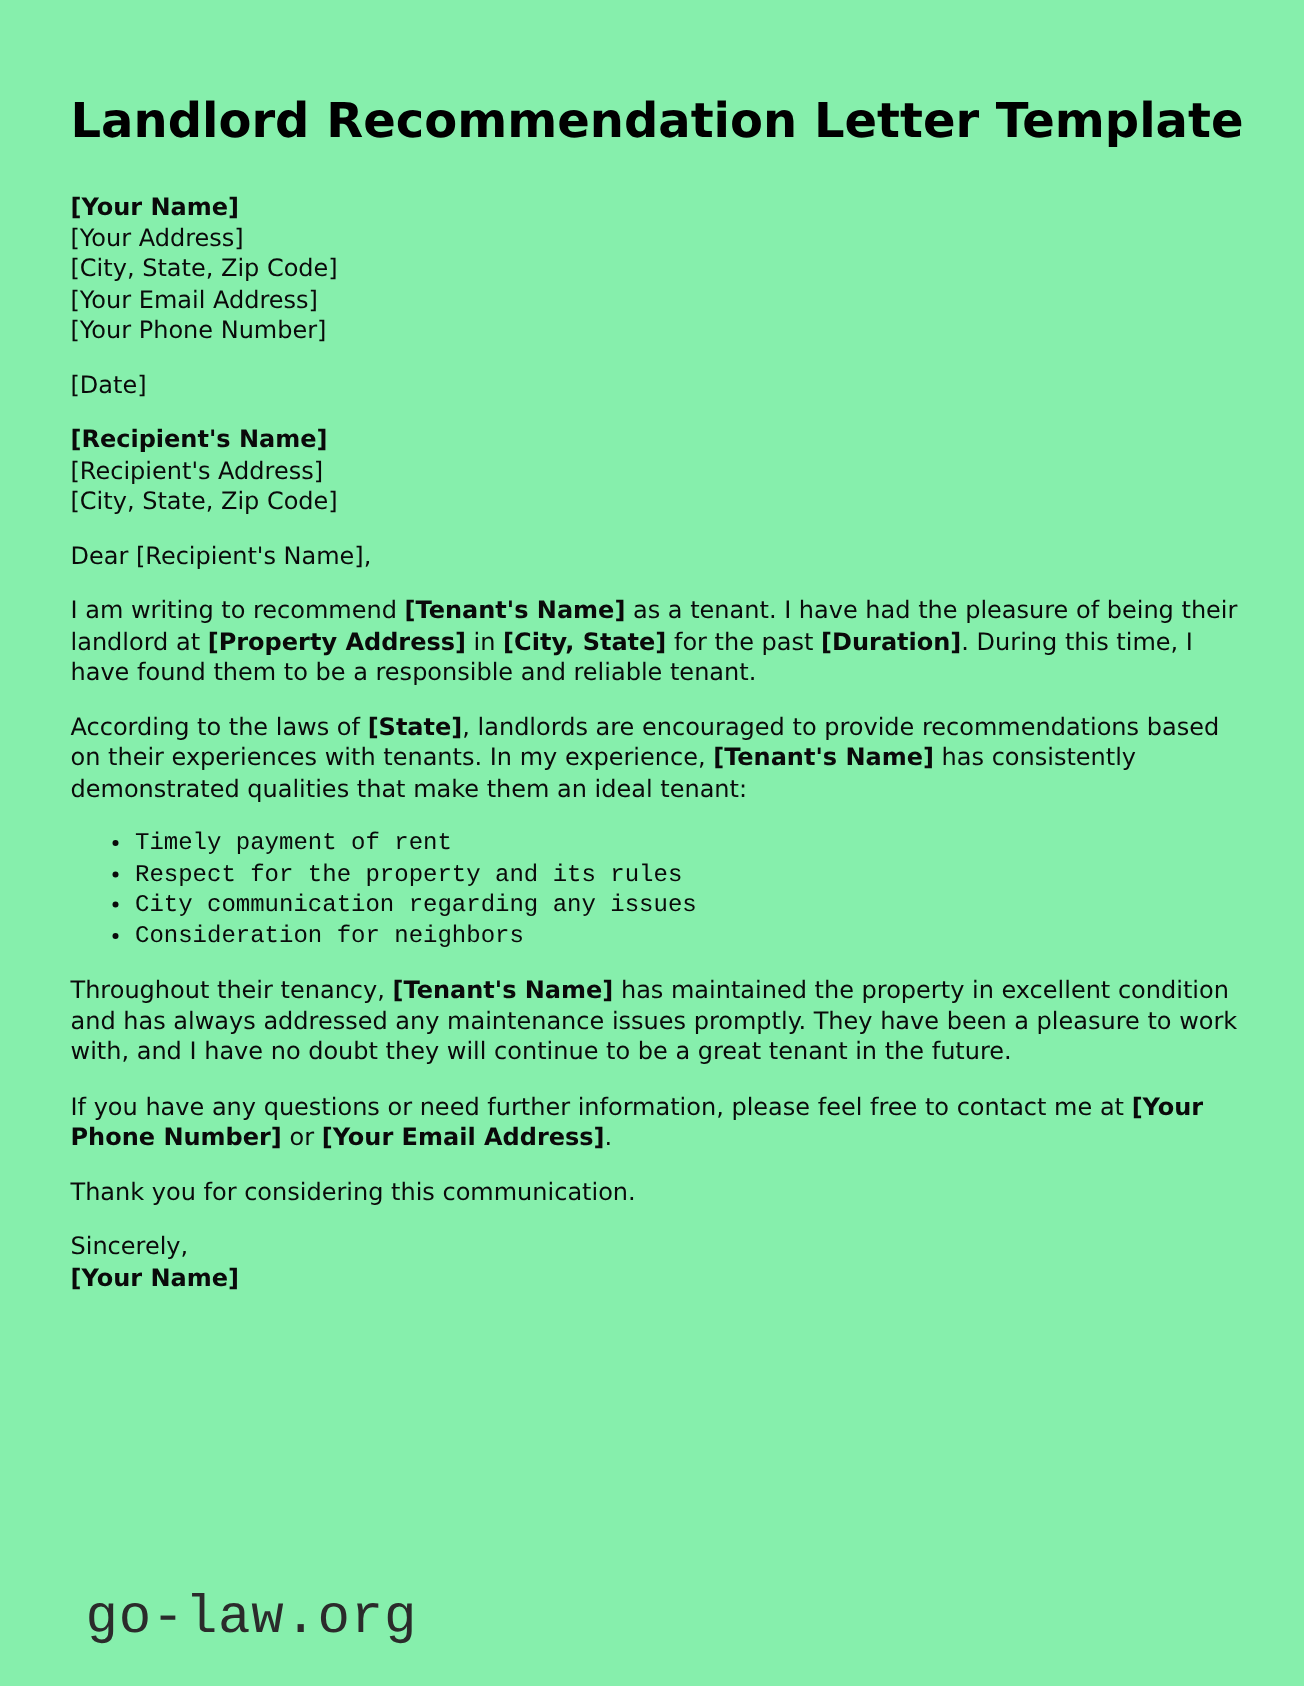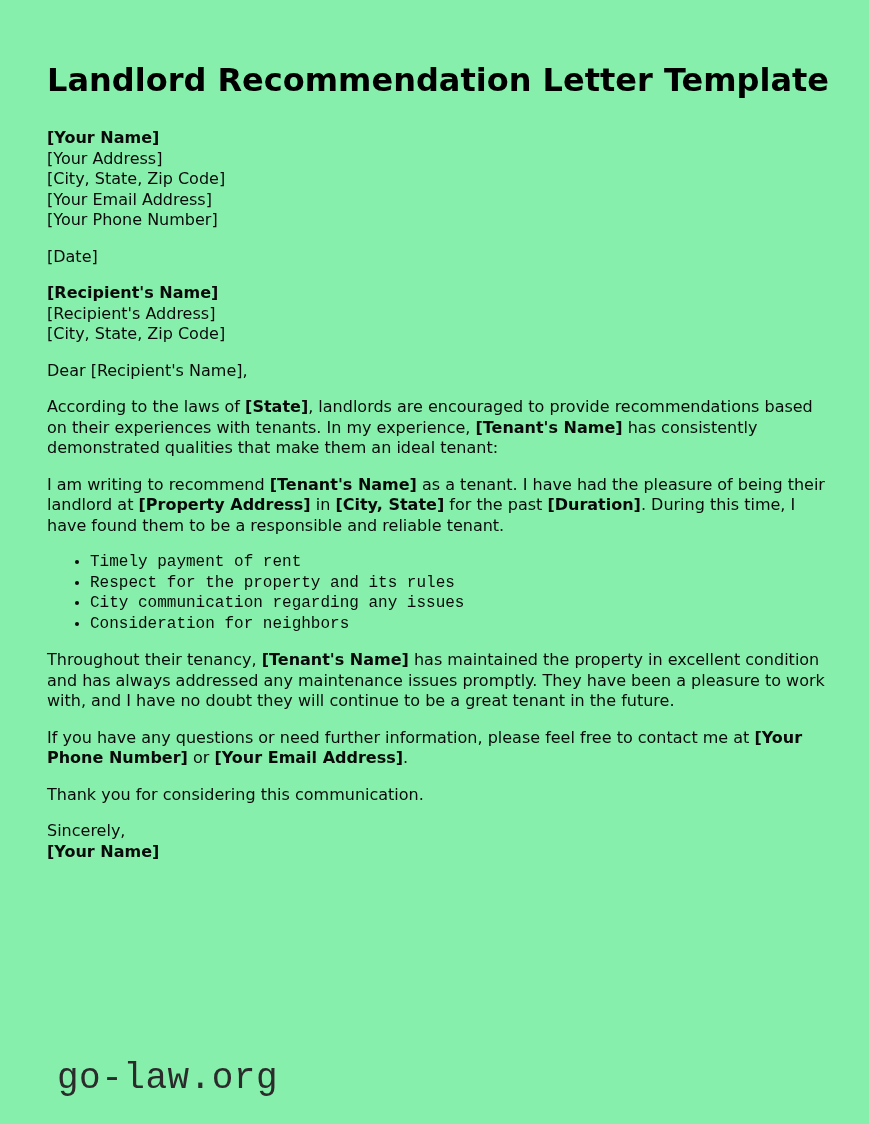--- a/index.html
+++ b/index.html
@@ -76,25 +76,25 @@
       <p class="bold">[Recipient's Name]</p>
       <p>[Recipient's Address]</p>
       <p>[City, State, Zip Code]</p>
     </div>
 
     <div class="block">
       <p>Dear [Recipient's Name],</p>
     </div>
 
     <div class="block">
-      <p><span>According to the laws of </span><strong>[State]</strong><span>, landlords are encouraged to provide recommendations based on their experiences with tenants. In my experience, </span><strong>[Tenant's Name]</strong><span> has consistently demonstrated qualities that make them an ideal tenant:</span></p>
+      <p><span>I am writing to recommend </span><strong>[Tenant's Name]</strong><span> as a tenant. I have had the pleasure of being their landlord at </span><strong>[Property Address]</strong><span> in </span><strong>[City, State]</strong><span> for the past </span><strong>[Duration]</strong><span>. During this time, I have found them to be a responsible and reliable tenant.</span></p>
     </div>
 
     <div class="block">
-      <p><span>I am writing to recommend </span><strong>[Tenant's Name]</strong><span> as a tenant. I have had the pleasure of being their landlord at </span><strong>[Property Address]</strong><span> in </span><strong>[City, State]</strong><span> for the past </span><strong>[Duration]</strong><span>. During this time, I have found them to be a responsible and reliable tenant.</span></p>
+      <p><span>According to the laws of </span><strong>[State]</strong><span>, landlords are encouraged to provide recommendations based on their experiences with tenants. In my experience, </span><strong>[Tenant's Name]</strong><span> has consistently demonstrated qualities that make them an ideal tenant:</span></p>
     </div>
 
     <ul class="qualities">
       <li>Timely payment of rent</li>
       <li>Respect for the property and its rules</li>
       <li>City communication regarding any issues</li>
       <li>Consideration for neighbors</li>
     </ul>
 
     <div class="block">

